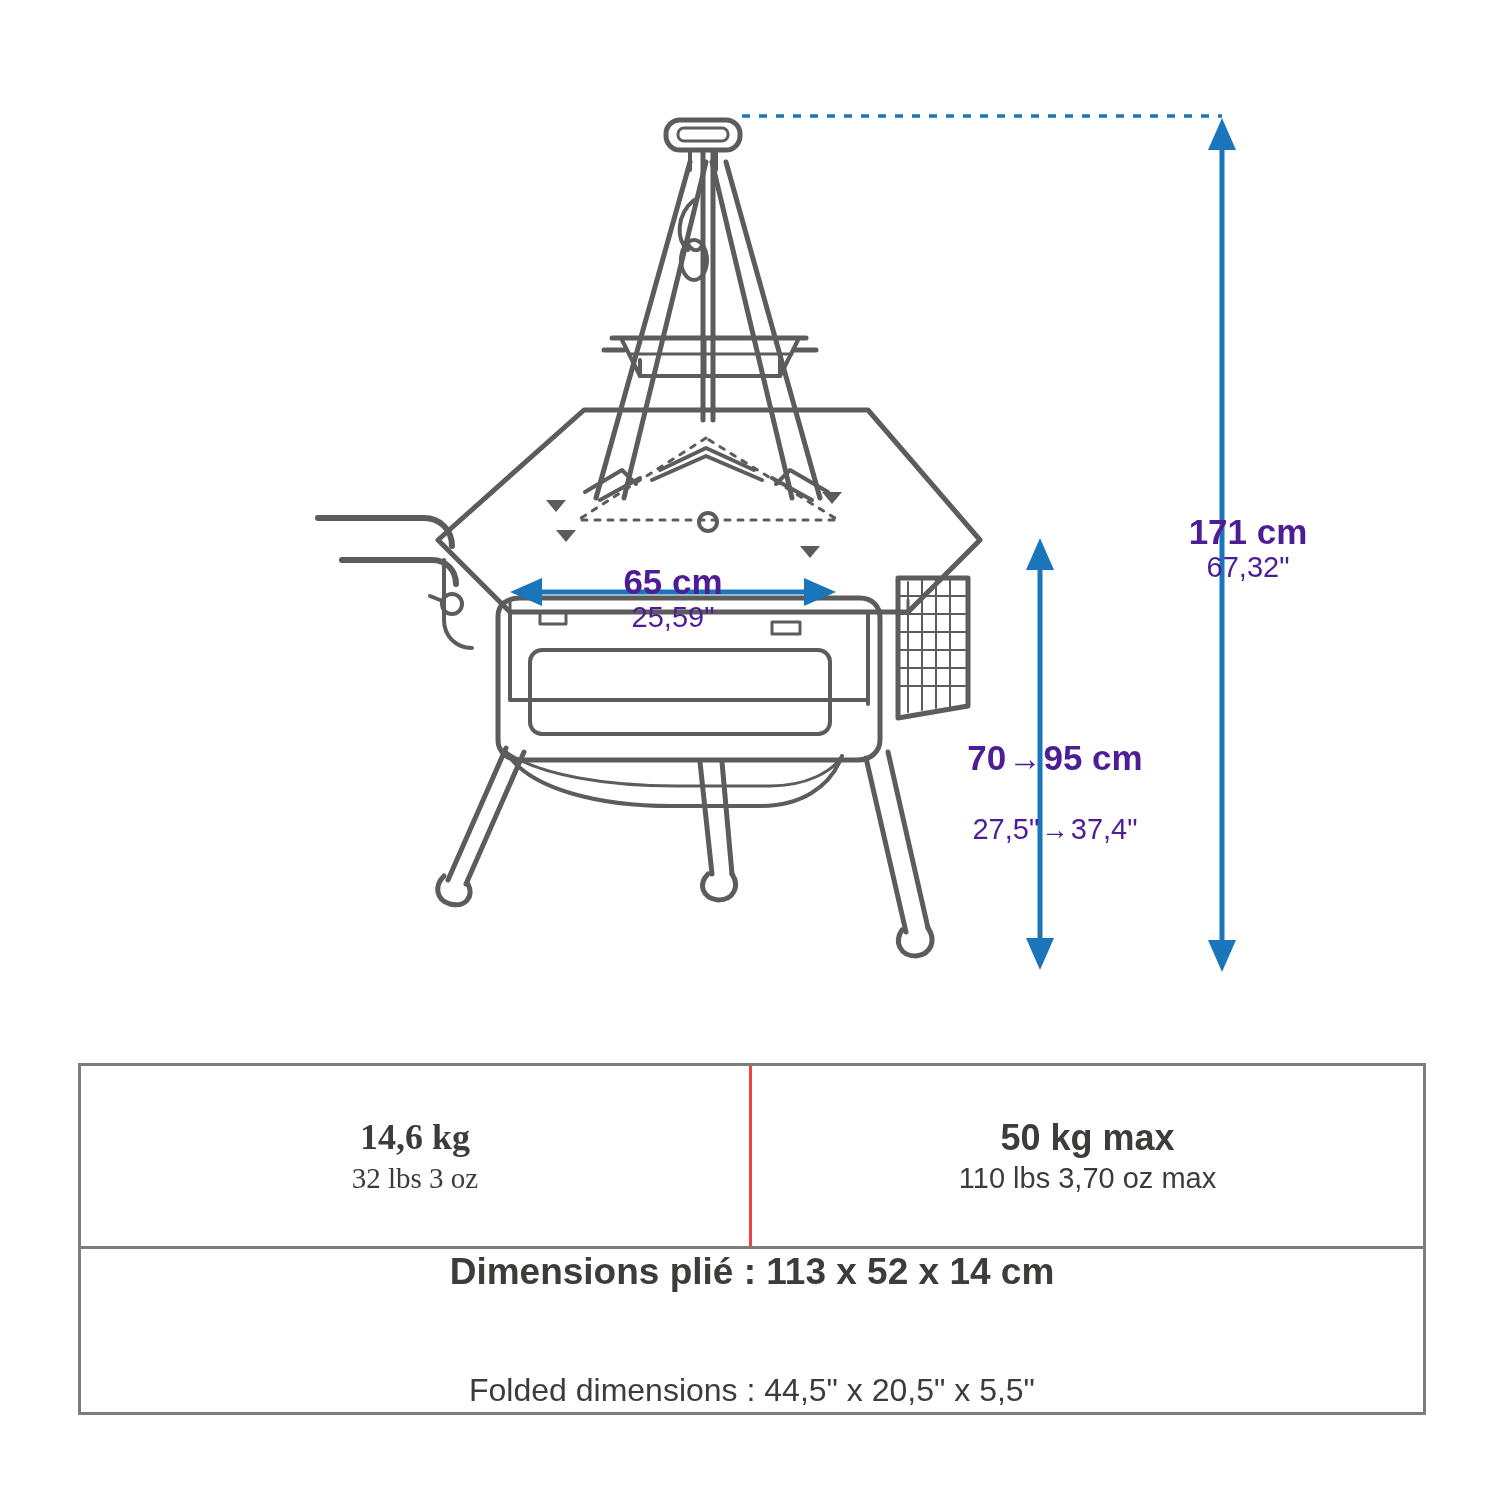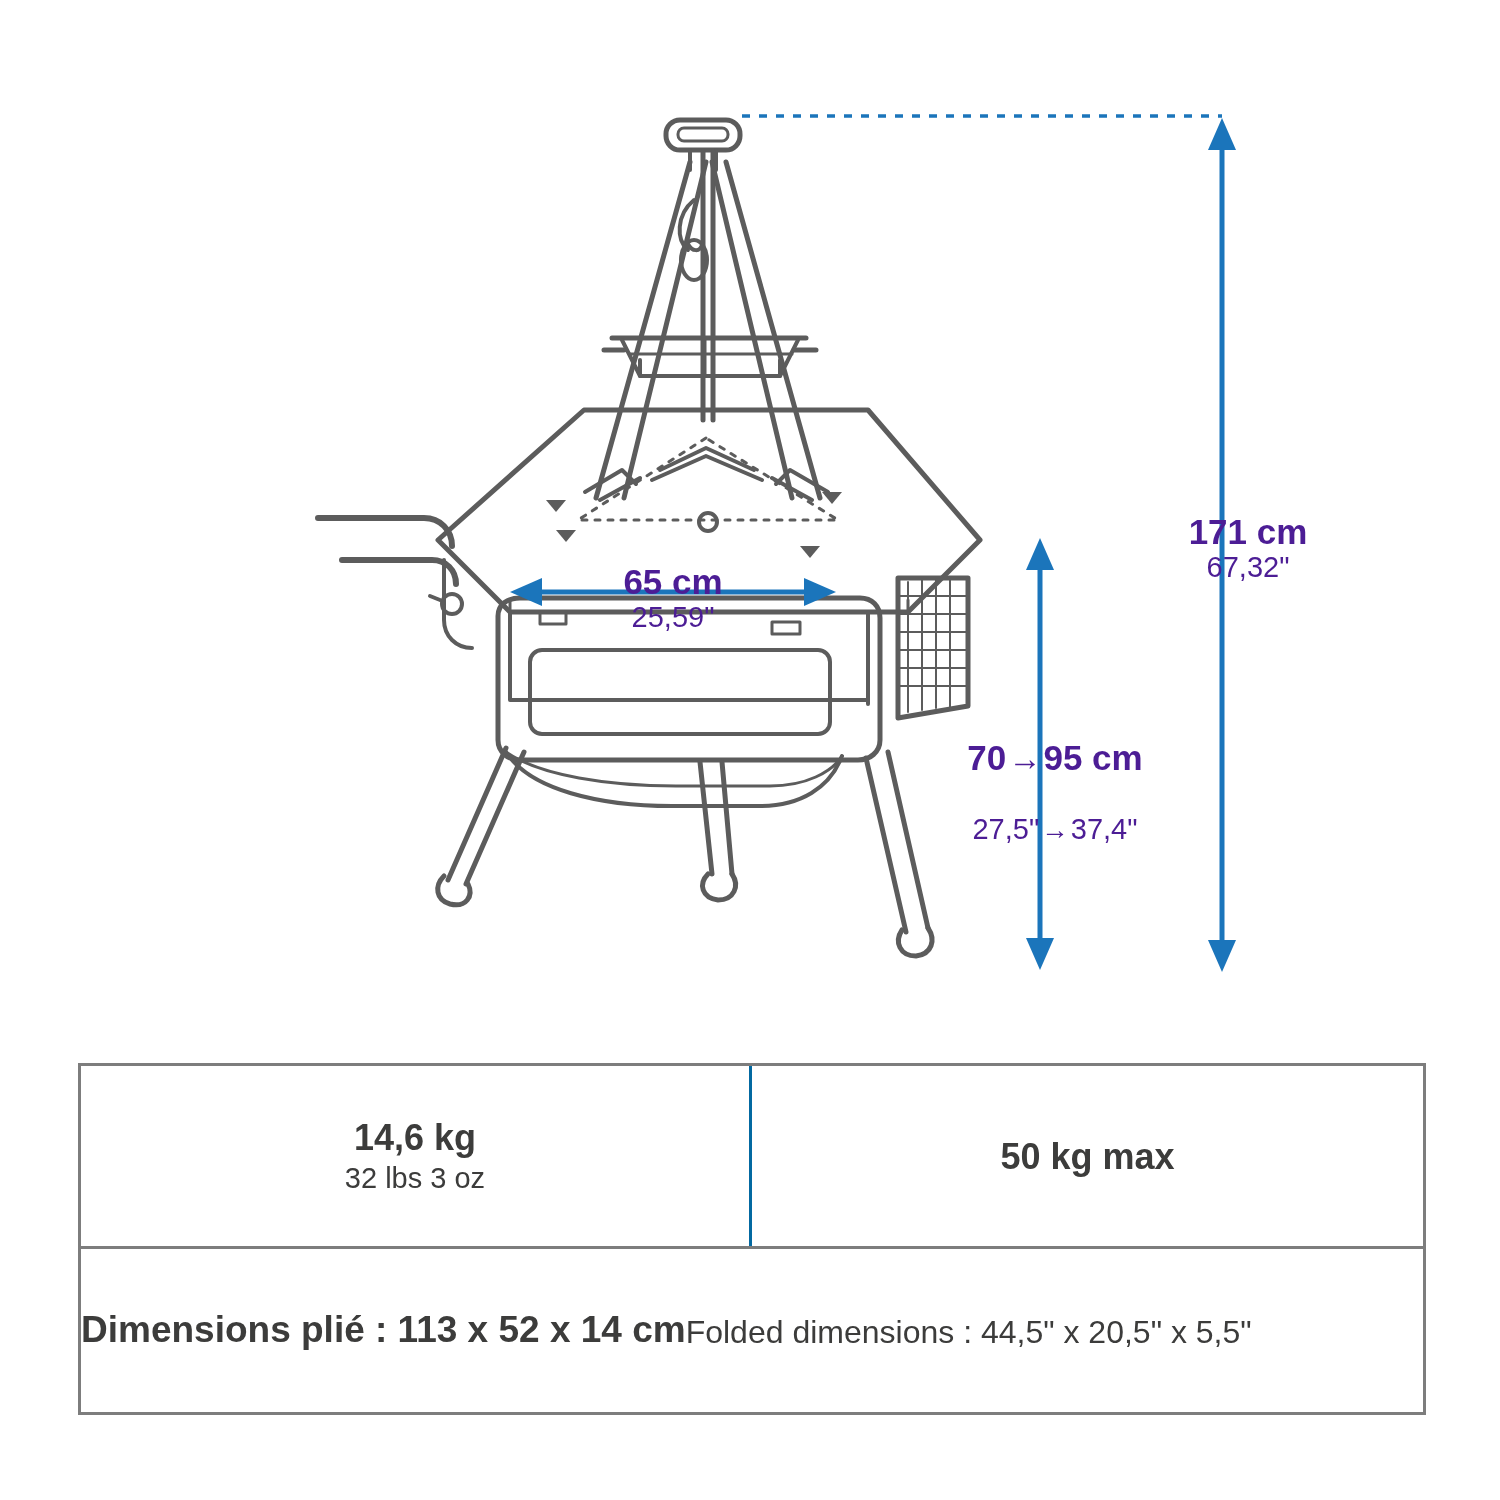--- a/index.html
+++ b/index.html
@@ -93,39 +93,41 @@
   }
   .spec-cell {
     flex: 1 1 50%;
     display: flex;
     flex-direction: column;
     align-items: center;
     justify-content: center;
     box-sizing: border-box;
   }
   .spec-cell.left-cell {
-    border-right: 3px solid #0369a1;
+    border-right: 3px solid #ef4444;
+    font-family: Liberation Serif, serif;
   }
   .spec-main {
     font-size: 36px;
     font-weight: bold;
     color: #3c3c3b;
     line-height: 1.25;
   }
   .spec-sub {
     font-size: 29px;
     font-weight: normal;
     color: #3c3c3b;
     line-height: 1.3;
   }
   .spec-row-bottom {
     flex: 1 1 auto;
     display: flex;
+    flex-direction: column;
     align-items: center;
-    justify-content: flex-start;
+    justify-content: space-between;
   }
   .spec-row-bottom .spec-main {
     font-size: 37px;
   }
   .spec-row-bottom .spec-sub {
     font-size: 32px;
     margin-top: 4px;
   }
 </style>
 </head>
@@ -281,20 +283,21 @@
   </div>
 
   <div class="spec-table">
     <div class="spec-row-top">
       <div class="spec-cell left-cell">
         <div class="spec-main">14,6 kg</div>
         <div class="spec-sub">32 lbs 3 oz</div>
       </div>
       <div class="spec-cell">
         <div class="spec-main">50 kg max</div>
+        <div class="spec-sub">110 lbs 3,70 oz max</div>
       </div>
     </div>
     <div class="spec-row-bottom">
       <div class="spec-main">Dimensions plié : 113 x 52 x 14 cm</div>
       <div class="spec-sub">Folded dimensions : 44,5" x 20,5" x 5,5"</div>
     </div>
   </div>
 
 </div>
 

